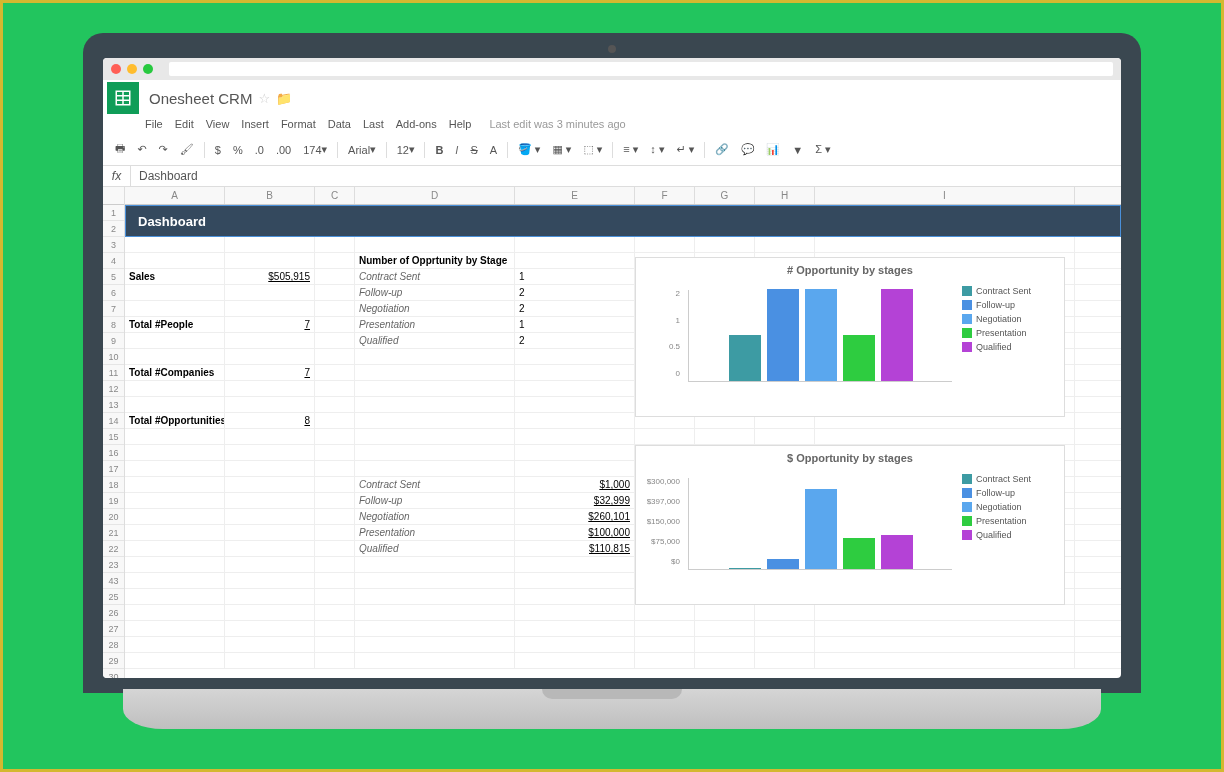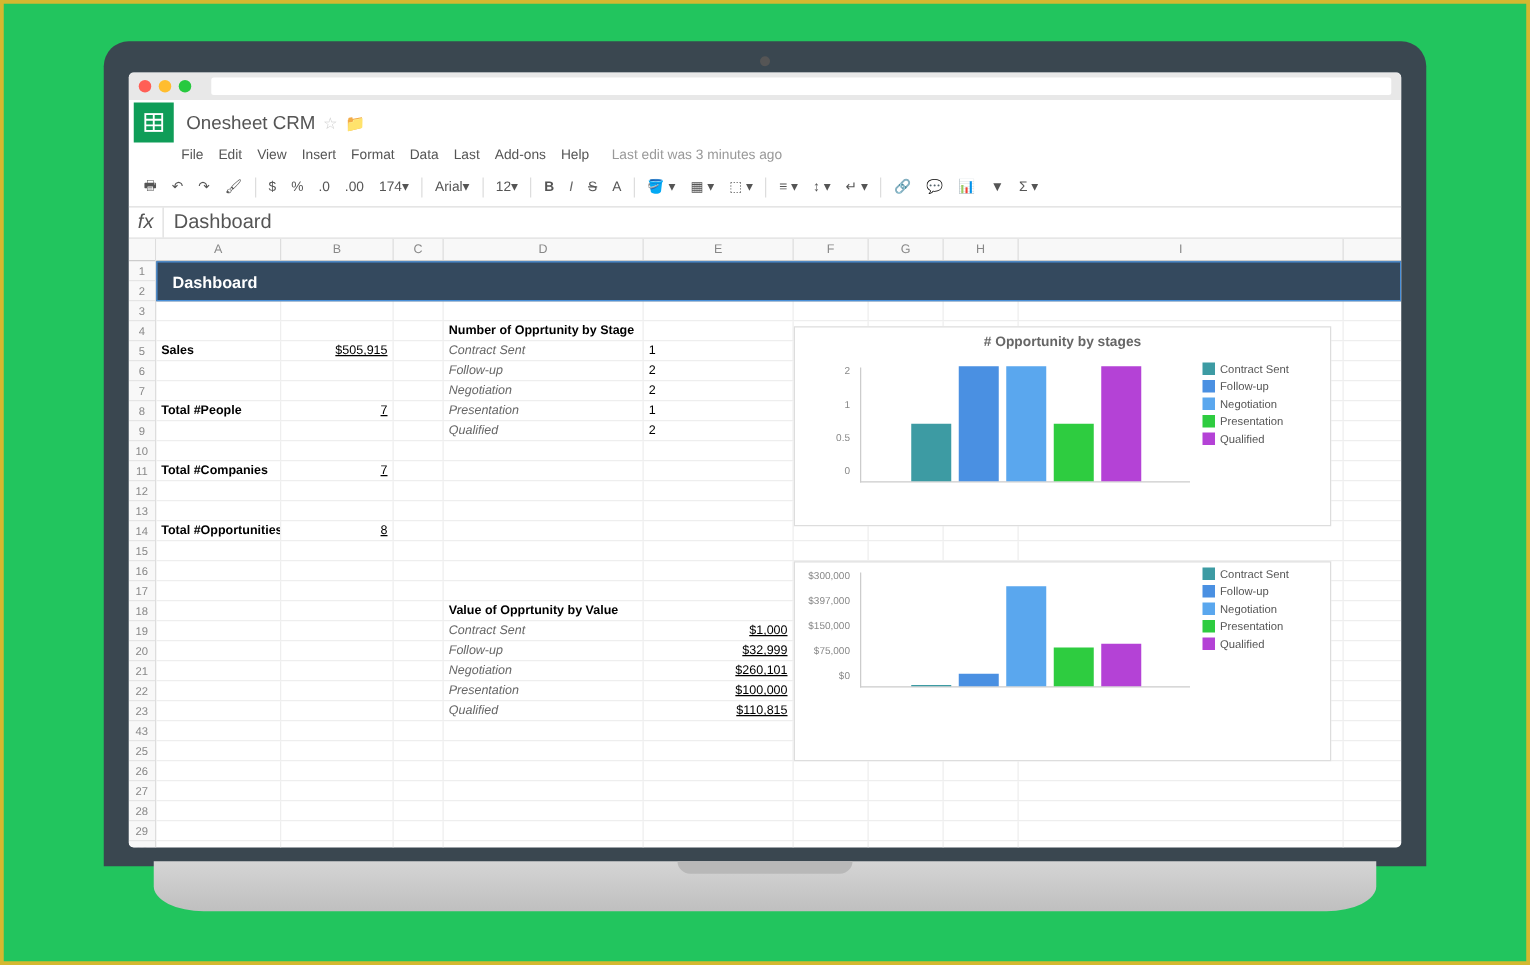--- a/index.html
+++ b/index.html
@@ -16,21 +16,21 @@
 .logo { width: 32px; height: 32px; background: #0f9d58; display: flex; align-items: center; justify-content: center; margin: 4px; }
 .logo svg { width: 18px; height: 18px; }
 .titlearea { display: flex; flex-direction: column; padding: 2px 6px; }
 .doctitle { font-size: 15px; color: #555; display: flex; align-items: center; gap: 6px; }
 .menus { display: flex; gap: 12px; font-size: 11px; color: #555; padding: 2px 6px 4px 42px; }
 .menus span { cursor: pointer; }
 .lastedit { color: #999; font-size: 11px; margin-left: 6px; }
 .toolbar { display: flex; align-items: center; gap: 4px; padding: 4px 8px; border-bottom: 1px solid #ddd; font-size: 11px; color: #555; }
 .tb { padding: 2px 4px; cursor: pointer; display: inline-flex; align-items: center; }
 .sep { width: 1px; height: 16px; background: #ddd; margin: 0 2px; }
-.fxrow { display: flex; align-items: flex-end; border-bottom: 1px solid #ddd; font-size: 16px; color: #555; }
+.fxrow { display: flex; align-items: flex-end; border-bottom: 1px solid #ddd; font-size: 12px; color: #555; }
 .fx { width: 28px; text-align: center; font-style: italic; border-right: 1px solid #ddd; padding: 3px 0; }
 .fxval { padding: 3px 8px; }
 .sheet { flex: 1; display: flex; overflow: hidden; position: relative; }
 .rowhdrs { width: 22px; background: #f8f8f8; border-right: 1px solid #ddd; font-size: 9px; color: #888; }
 .rowhdrs div { height: 16px; border-bottom: 1px solid #e5e5e5; text-align: center; line-height: 16px; }
 .rowhdrs .colhdr-spacer { height: 18px; background: #f8f8f8; border-bottom: 1px solid #ccc; }
 .grid { flex: 1; position: relative; }
 .colhdrs { display: flex; background: #f8f8f8; border-bottom: 1px solid #ccc; height: 18px; }
 .colhdrs div { border-right: 1px solid #ddd; font-size: 10px; color: #888; text-align: center; line-height: 18px; }
 .cells { position: relative; }
@@ -374,31 +374,20 @@
                   <div class="cell" style="width: 120px;"></div>
                   <div class="cell" style="width: 60px;"></div>
                   <div class="cell" style="width: 60px;"></div>
                   <div class="cell" style="width: 60px;"></div>
                   <div class="cell" style="width: 260px;"></div>
                 </div>
                 <div class="row">
                   <div class="cell" style="width: 100px;"></div>
                   <div class="cell" style="width: 90px;"></div>
                   <div class="cell" style="width: 40px;"></div>
-                  <div class="cell bold" style="width: 160px;">Value of Opprtunity by Value</div>
-                  <div class="cell" style="width: 120px;"></div>
-                  <div class="cell" style="width: 60px;"></div>
-                  <div class="cell" style="width: 60px;"></div>
-                  <div class="cell" style="width: 60px;"></div>
-                  <div class="cell" style="width: 260px;"></div>
-                </div>
-                <div class="row">
-                  <div class="cell" style="width: 100px;"></div>
-                  <div class="cell" style="width: 90px;"></div>
-                  <div class="cell" style="width: 40px;"></div>
                   <div class="cell italic" style="width: 160px;">Contract Sent</div>
                   <div class="cell right" style="width: 120px;">$1,000</div>
                   <div class="cell" style="width: 60px;"></div>
                   <div class="cell" style="width: 60px;"></div>
                   <div class="cell" style="width: 60px;"></div>
                   <div class="cell" style="width: 260px;"></div>
                 </div>
                 <div class="row">
                   <div class="cell" style="width: 100px;"></div>
                   <div class="cell" style="width: 90px;"></div>
@@ -562,20 +551,21 @@
                       <span>Presentation</span>
                     </div>
                     <div class="leg-item">
                       <div class="leg-sw" style="background:#b442d6"></div>
                       <span>Qualified</span>
                     </div>
                   </div>
                 </div>
               </div>
         <div class="chart-box" id="chart2" style="top:258px; left:510px; width:430px; height:160px;">
+                <div class="chart-title">$ Opportunity by stages</div>
                 <div class="chart-body">
                   <div class="chart-plot">
                     <div class="yaxis">
                       <div class="ylab" style="bottom:14px">$0</div>
                       <div class="ylab" style="bottom:34px">$75,000</div>
                       <div class="ylab" style="bottom:54px">$150,000</div>
                       <div class="ylab" style="bottom:74px">$397,000</div>
                       <div class="ylab" style="bottom:94px">$300,000</div>
                     </div>
                     <div class="bars">

